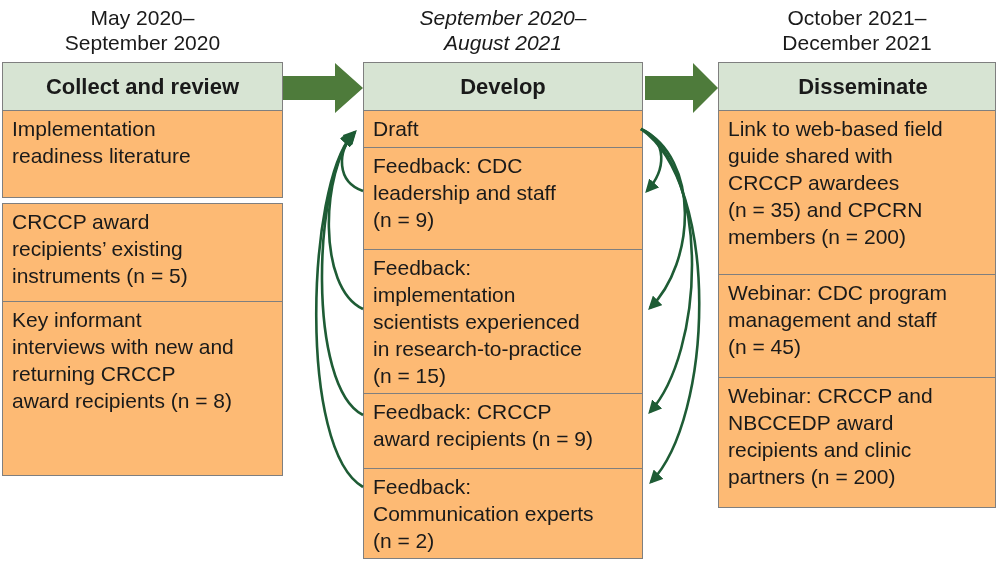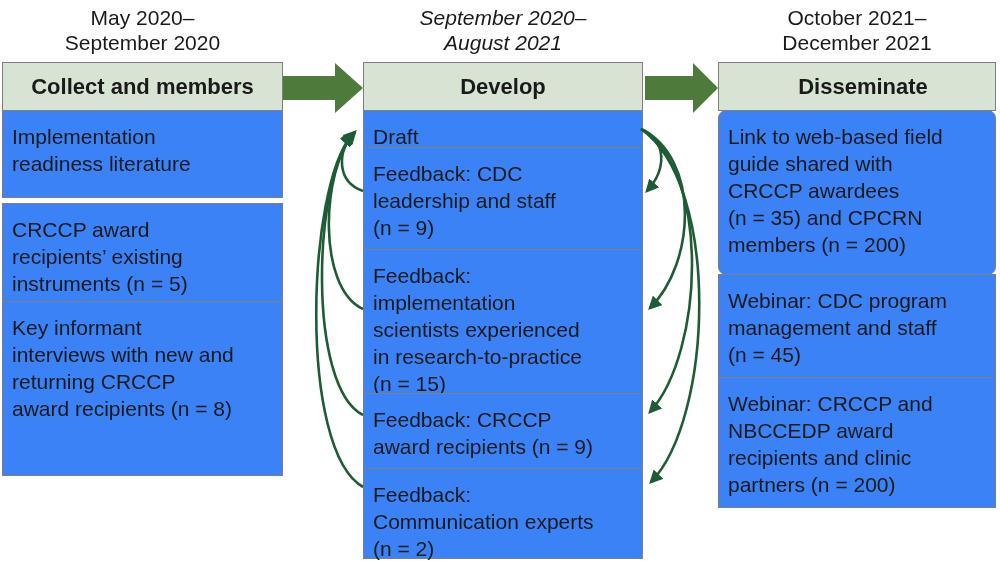--- a/index.html
+++ b/index.html
@@ -18,24 +18,24 @@
     text-align: center;
     font-size: 21px;
     line-height: 25px;
     white-space: pre-line;
     z-index: 1;
   }
   .cell {
     position: absolute;
     box-sizing: border-box;
     border: 1px solid #7f7f7f;
-    background: #3b82f6;
+    background: #fdba74;
     font-size: 21px;
     line-height: 27px;
-    padding: 12px 4px 3px 9px;
+    padding: 4px 4px 3px 9px;
     white-space: pre-line;
     z-index: 1;
   }
   .phase-header {
     background: #d7e4d3;
     font-weight: bold;
     font-size: 22px;
     display: flex;
     align-items: center;
     justify-content: center;
@@ -56,21 +56,21 @@
 
 <div class="canvas">
 
   <div class="date-label" style="left:2px; width:281px;">May 2020–
 September 2020</div>
   <div class="date-label" style="left:363px; width:280px;font-style:italic;">September 2020–
 August 2021</div>
   <div class="date-label" style="left:718px; width:278px;">October 2021–
 December 2021</div>
 
-  <div class="cell phase-header" style="left:2px; top:62px; width:281px; height:49px;">Collect and members</div>
+  <div class="cell phase-header" style="left:2px; top:62px; width:281px; height:49px;">Collect and review</div>
   <div class="cell" style="left:2px; top:110px; width:281px; height:88px;">Implementation
 readiness literature</div>
   <div class="cell" style="left:2px; top:203px; width:281px; height:105px;">CRCCP award
 recipients’ existing
 instruments (n = 5)</div>
   <div class="cell" style="left:2px; top:301px; width:281px; height:175px;">Key informant
 interviews with new and
 returning CRCCP
 award recipients (n = 8)</div>
 
@@ -84,21 +84,21 @@
 scientists experienced
 in research-to-practice
 (n = 15)</div>
   <div class="cell" style="left:363px; top:393px; width:280px; height:76px;">Feedback: CRCCP
 award recipients (n = 9)</div>
   <div class="cell" style="left:363px; top:468px; width:280px; height:91px;">Feedback:
 Communication experts
 (n = 2)</div>
 
   <div class="cell phase-header" style="left:718px; top:62px; width:278px; height:49px;padding-left:12px;">Disseminate</div>
-  <div class="cell" style="left:718px; top:110px; width:278px; height:165px;border-radius:8px;">Link to web-based field
+  <div class="cell" style="left:718px; top:110px; width:278px; height:165px;">Link to web-based field
 guide shared with
 CRCCP awardees
 (n = 35) and CPCRN
 members (n = 200)</div>
   <div class="cell" style="left:718px; top:274px; width:278px; height:104px;">Webinar: CDC program
 management and staff
 (n = 45)</div>
   <div class="cell" style="left:718px; top:377px; width:278px; height:131px;">Webinar: CRCCP and
 NBCCEDP award
 recipients and clinic

